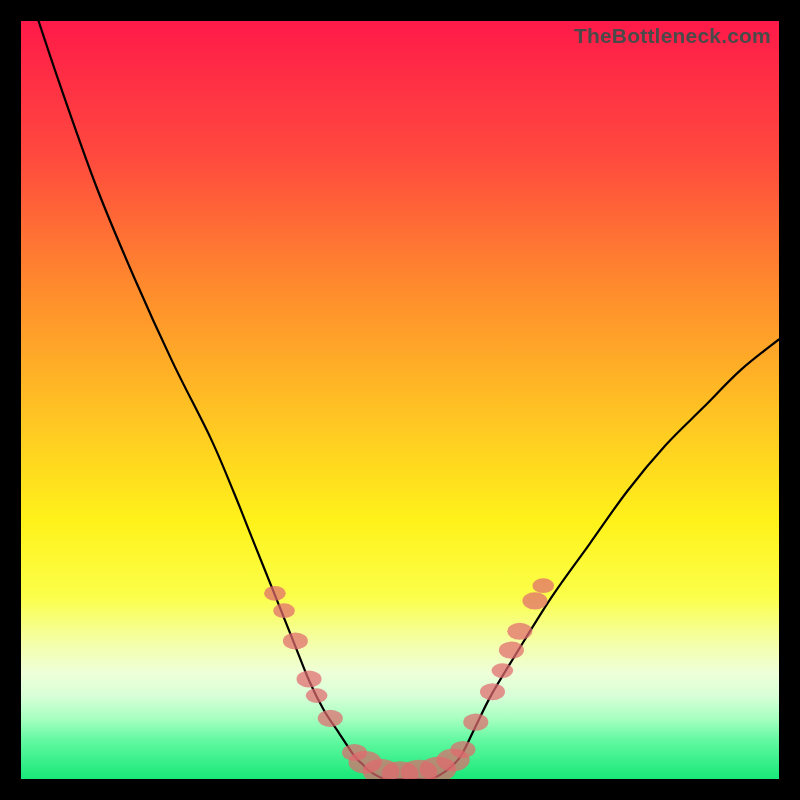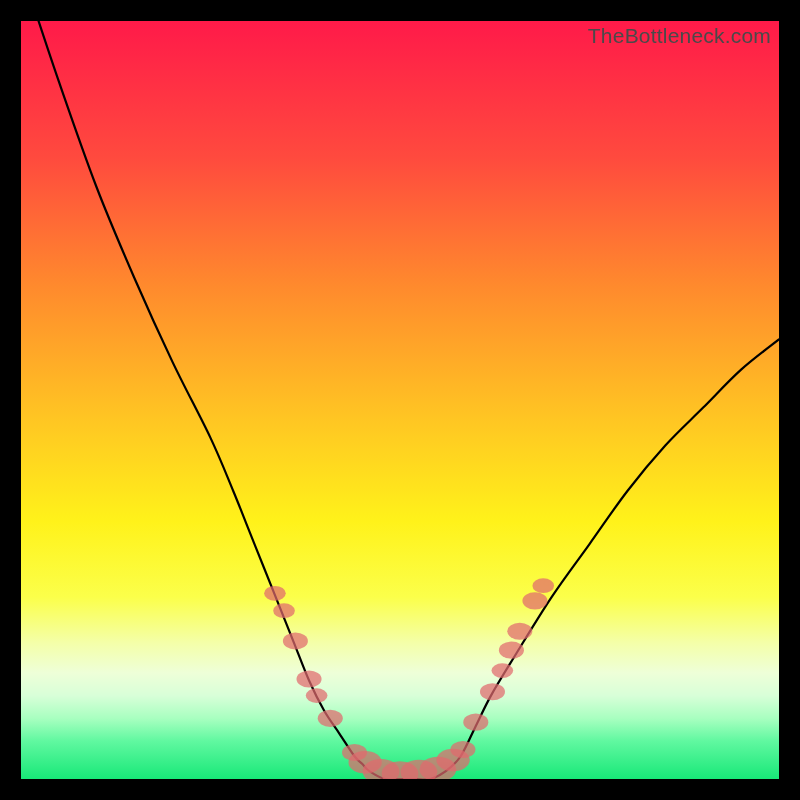--- a/index.html
+++ b/index.html
@@ -27,21 +27,21 @@
   .gradient-bg {
     position: absolute;
     inset: 0;
   }
   .watermark {
     position: absolute;
     top: 3px;
     right: 8px;
     color: #4a4a4a;
     font-size: 21px;
-    font-weight: 400;
+    font-weight: 700;
     letter-spacing: 0.2px;
     z-index: 5;
   }
   svg.curve {
     position: absolute;
     inset: 0;
     z-index: 3;
   }
   .marker {
     fill: #e06a6e;

